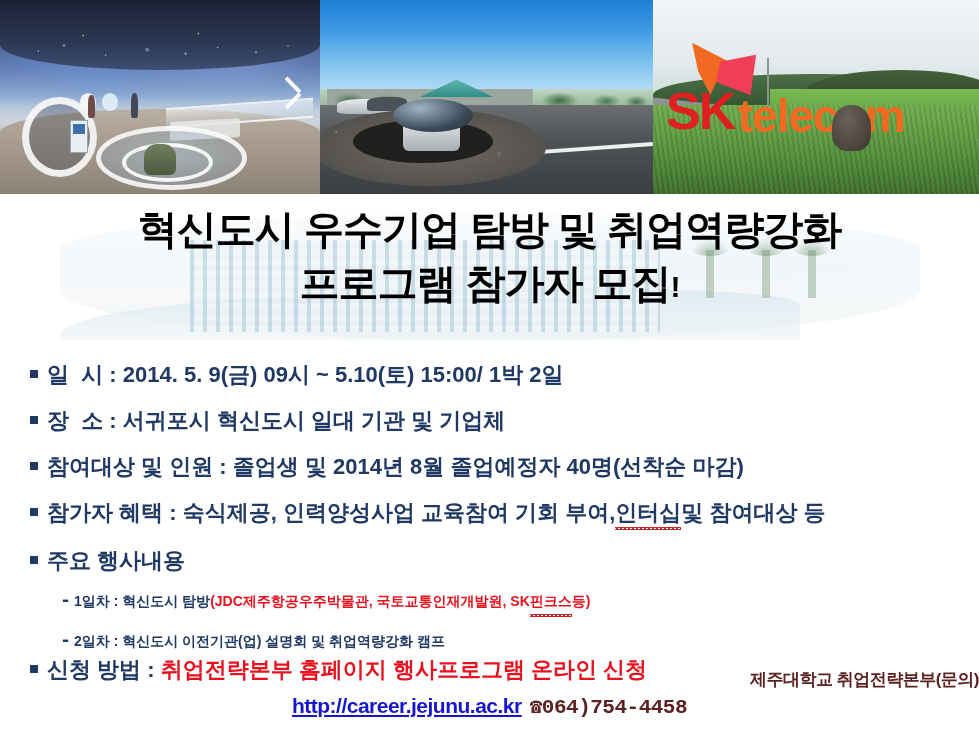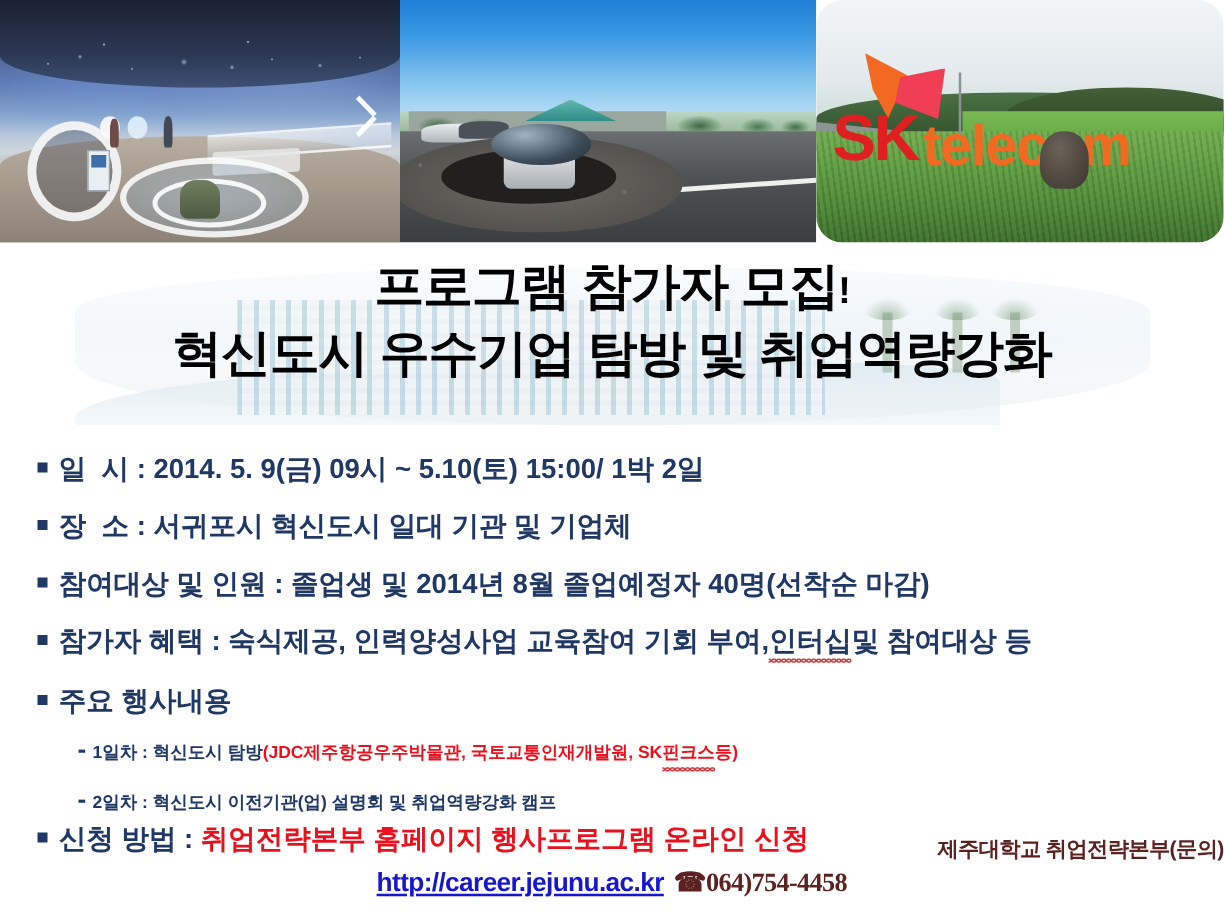--- a/index.html
+++ b/index.html
@@ -8,21 +8,21 @@
     font-family:"Liberation Sans","DejaVu Sans",sans-serif;
     position:relative;
   }
   .poster{position:relative;width:979px;height:732px;background:#ffffff;}
 
   
   .photo-strip{position:absolute;left:0;top:0;width:979px;height:194px;display:flex;}
   .photo{position:relative;overflow:hidden;}
   .photo-1{width:320px;height:194px;}
   .photo-2{width:333px;height:194px;}
-  .photo-3{width:326px;height:194px;border-radius:21px;}
+  .photo-3{width:326px;height:194px;}
 
   
   .p1-sky{position:absolute;inset:0;
     background:
       radial-gradient(ellipse 60% 40% at 30% 26%, rgba(120,160,230,.55), rgba(0,0,0,0) 70%),
       radial-gradient(ellipse 50% 30% at 72% 30%, rgba(150,180,235,.45), rgba(0,0,0,0) 70%),
       linear-gradient(#2b3550 0%, #3b4a70 16%, #5b76ad 34%, #88a6cf 48%, #b9c9dd 56%, #cfd6dc 63%, #b9b2a8 72%, #a79c90 86%, #8e8377 100%);}
   .p1-dome{position:absolute;left:0;top:0;width:100%;height:36%;
     background:linear-gradient(#1b2134 0%,#2c3852 60%,#3d4f74 100%);
     border-radius:0 0 52% 52%/0 0 38% 38%;}
@@ -184,21 +184,21 @@
     padding-bottom:2px;}
 
   
   .footer{position:absolute;left:0;top:668px;width:979px;text-align:right;}
   .footer-org{font-size:17px;font-weight:bold;color:#5b2220;letter-spacing:-.5px;
     font-family:"Liberation Sans","DejaVu Sans",sans-serif;margin-bottom:3px;}
   .footer-line{display:flex;align-items:baseline;justify-content:center;gap:8px;}
   .footer-url{font-size:21px;font-weight:bold;color:#1616cf;text-decoration:underline;
     font-family:"Liberation Sans","DejaVu Sans",sans-serif;letter-spacing:-.5px;}
   .footer-tel{font-size:21px;font-weight:bold;color:#5b2220;letter-spacing:-.5px;
-    font-family:Liberation Serif, serif;}
+    font-family:Liberation Mono, monospace;}
 </style>
 </head>
 <body>
 
 <div class="poster">
 
   <div class="photo-strip">
 
     <div class="photo photo-1">
       <div class="p1-sky"></div>
@@ -255,22 +255,22 @@
   </div>
 
   <div class="title-block">
     <div class="title-bg"></div>
     <div class="title-sea"></div>
     <div class="title-bldg"></div>
     <div class="title-palm palm-a"></div>
     <div class="title-palm palm-b"></div>
     <div class="title-palm palm-c"></div>
     <div class="title-text">
+      <div class="title-line">혁신도시 우수기업 탐방 및 취업역량강화</div>
       <div class="title-line"><span>프로그램 참가자 모집</span><span class="title-bang">!</span></div>
-      <div class="title-line">혁신도시 우수기업 탐방 및 취업역량강화</div>
     </div>
   </div>
 
   <div class="body-list">
 
     <div class="row">
       <span class="bullet"></span>
       <span class="label">일  시 : </span>
       <span class="value">2014. 5. 9(금) 09시 ~ 5.10(토) 15:00/ 1박 2일</span>
     </div>

